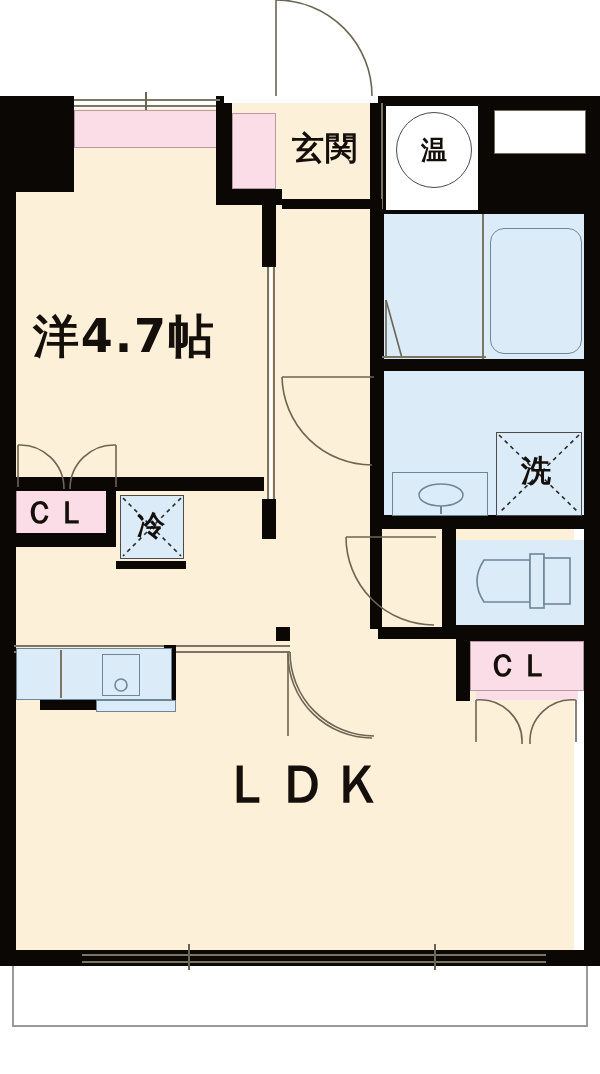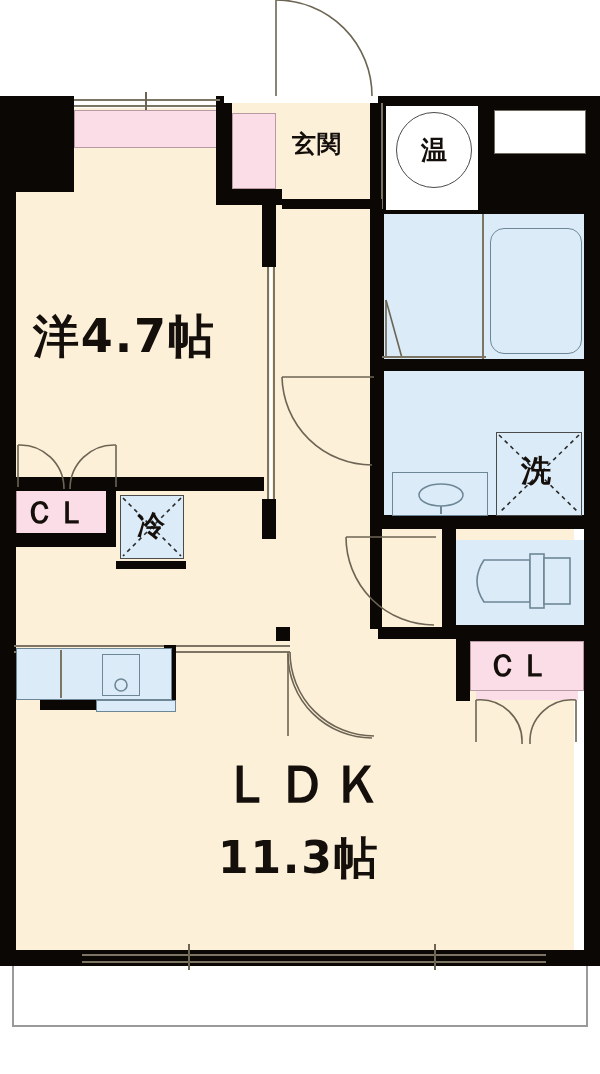--- a/index.html
+++ b/index.html
@@ -229,22 +229,21 @@
   <div class="wall" style="left:34px; top:950px; width:48px; height:16px;"></div>
   <div class="wall" style="left:294px; top:950px; width:34px; height:16px;"></div>
   <div class="wall" style="left:546px; top:950px; width:40px; height:16px;"></div>
   <div class="thinline" style="left:82px; top:954px; width:464px; height:2px;"></div>
   <div class="thinline" style="left:82px; top:961px; width:464px; height:2px;"></div>
   <div class="sashline" style="left:188px; top:944px; width:2px; height:26px;"></div>
   <div class="sashline" style="left:434px; top:944px; width:2px; height:26px;"></div>
 
   <div class="label" style="left:33px; top:282px; font-size:46px;margin-top:31px;">洋4.7帖</div>
 
-  <div class="label" style="left:292px; top:132px; font-size:24px;">玄関</div>
+  <div class="label" style="left:292px; top:132px; font-size:32px;">玄関</div>
 
   <div class="label" style="left:222px; top:758px; font-size:52px; letter-spacing:0.06em;">ＬＤＫ</div>
-  <div class="label" style="left:218px; top:836px; font-size:44px;">11.3帖</div>
 
   <div class="label" style="left:24px; top:497px; font-size:31px; letter-spacing:0.05em;">ＣＬ</div>
 
   <div class="label" style="left:487px; top:650px; font-size:31px; letter-spacing:0.05em;">ＣＬ</div>
 
 </div>
 
 </body></html>

